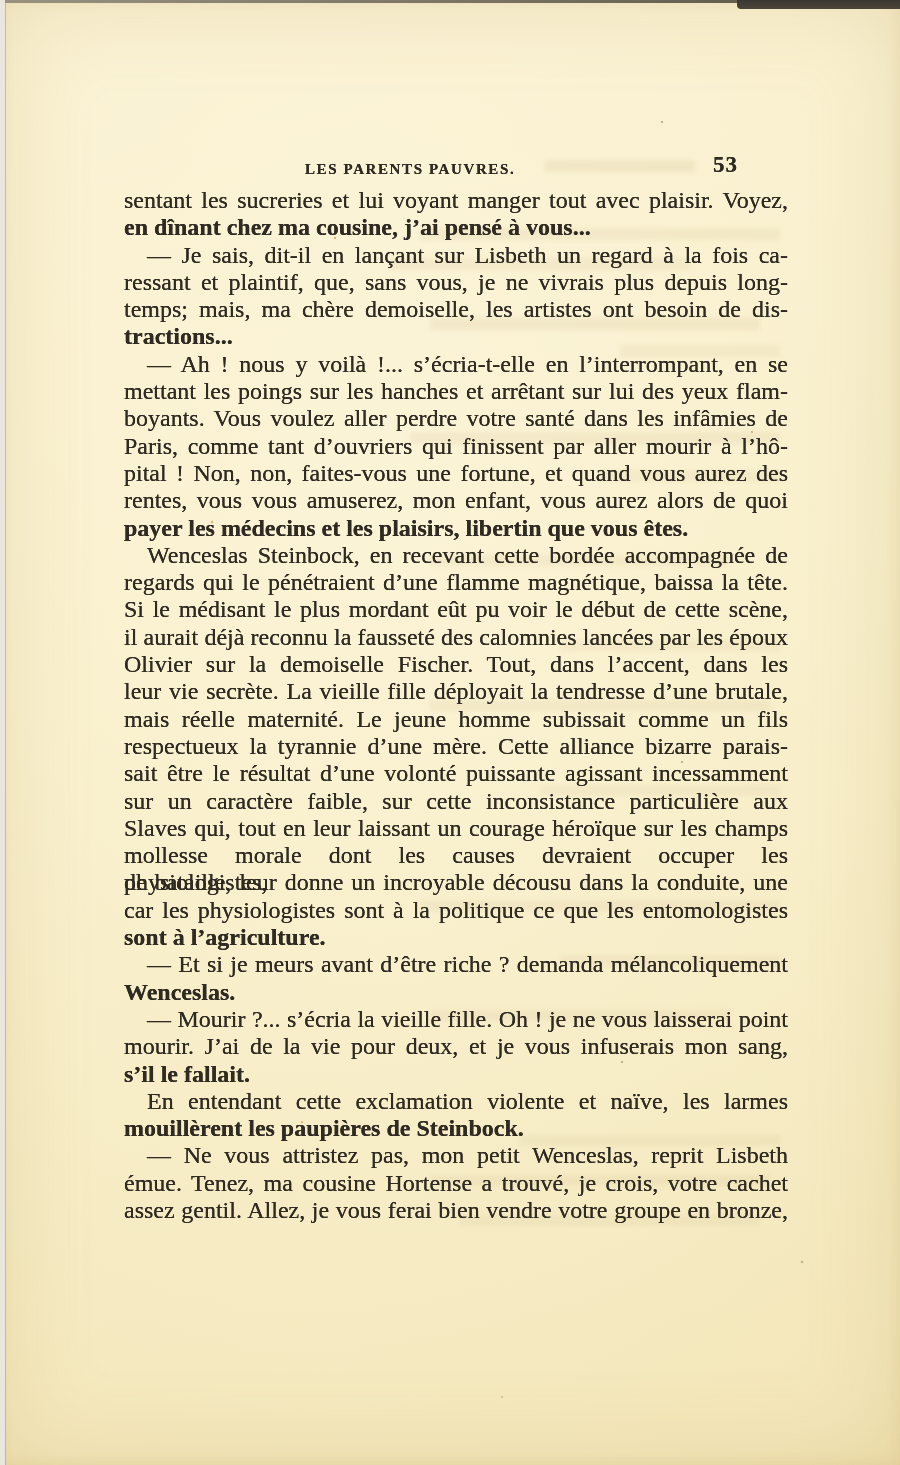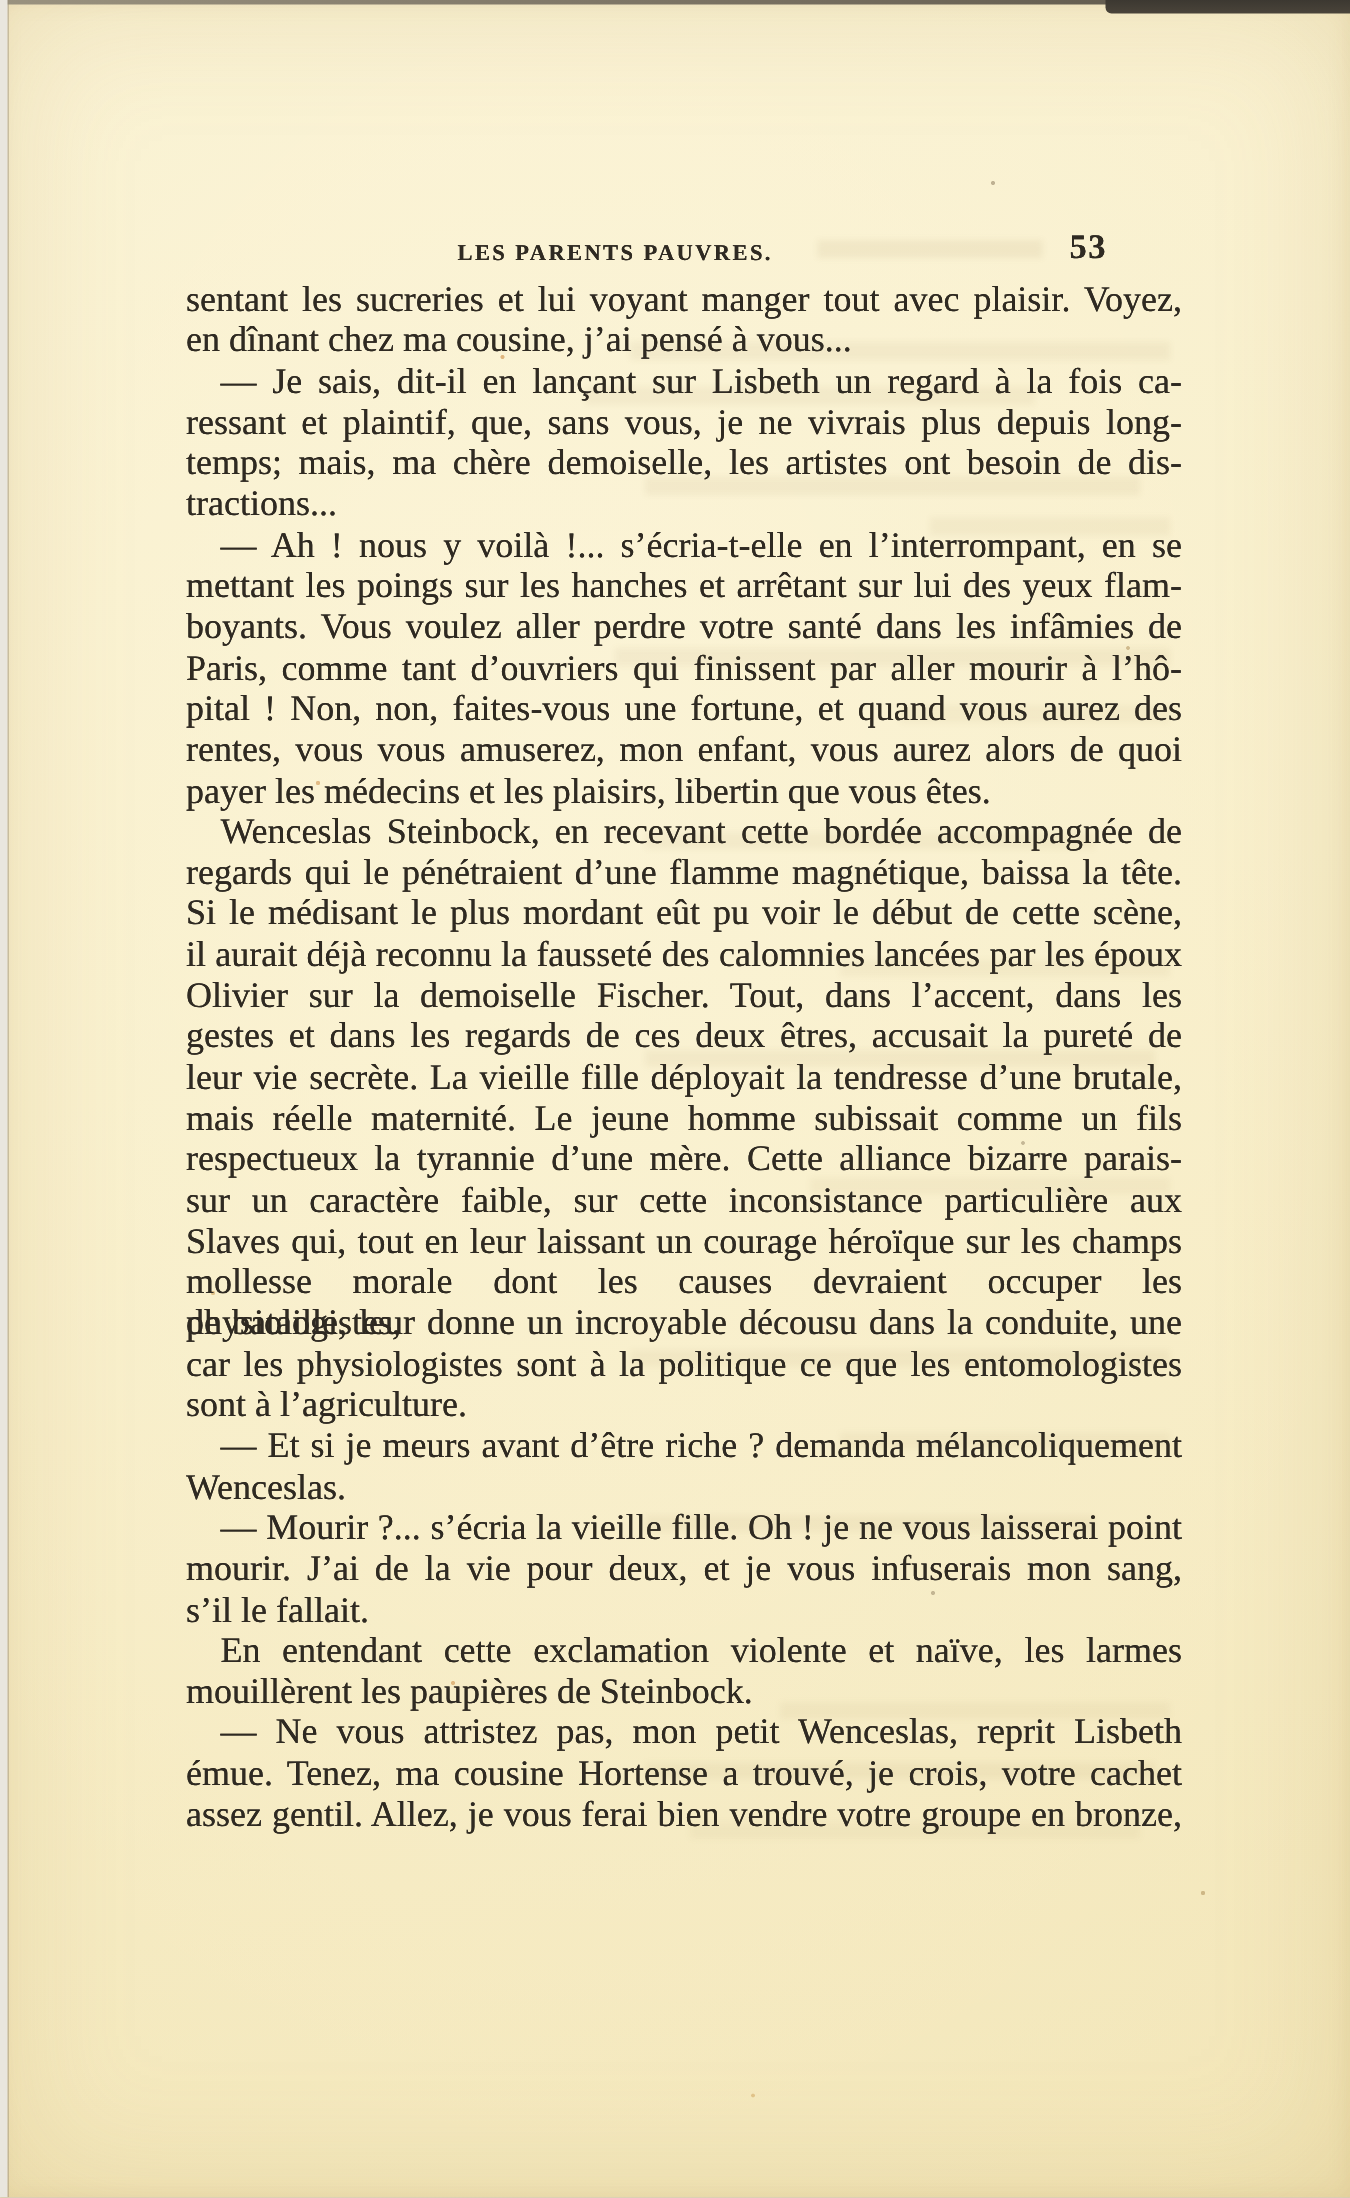--- a/index.html
+++ b/index.html
@@ -74,21 +74,21 @@
     font-size:23px;font-weight:bold;letter-spacing:1px;
     text-shadow:0 0 .3px currentColor;text-align:center;}
   
   .text-block{position:absolute;left:124px;top:187px;width:664px;}
   .line{
     font-size:24px;line-height:27.3px;height:27.3px;
     text-align:justify;text-align-last:justify;
     white-space:normal;overflow:visible;
     text-shadow:0 0 .35px currentColor;
   }
-  .line.end{text-align-last:left;}
+  .line.end{text-align-last:left;font-weight:bold;}
   .line.indent{text-indent:23px;}
 </style>
 </head>
 <body>
 
 <div class="page" style="--ink: #2f2a22;">
   <div class="edge-top"></div>
   <div class="edge-top-right"></div>
   <div class="edge-left"></div>
   <div class="show-through"></div>
@@ -111,24 +111,24 @@
       <div class="line">boyants. Vous voulez aller perdre votre santé dans les infâmies de</div>
       <div class="line">Paris, comme tant d’ouvriers qui finissent par aller mourir à l’hô-</div>
       <div class="line">pital ! Non, non, faites-vous une fortune, et quand vous aurez des</div>
       <div class="line">rentes, vous vous amuserez, mon enfant, vous aurez alors de quoi</div>
       <div class="line end">payer les médecins et les plaisirs, libertin que vous êtes.</div>
       <div class="line indent">Wenceslas Steinbock, en recevant cette bordée accompagnée de</div>
       <div class="line">regards qui le pénétraient d’une flamme magnétique, baissa la tête.</div>
       <div class="line">Si le médisant le plus mordant eût pu voir le début de cette scène,</div>
       <div class="line">il aurait déjà reconnu la fausseté des calomnies lancées par les époux</div>
       <div class="line">Olivier sur la demoiselle Fischer. Tout, dans l’accent, dans les</div>
-      <div class="line">gestes et dans les regards de ces deux êtres, accusait la pureté de</div>
       <div class="line">leur vie secrète. La vieille fille déployait la tendresse d’une brutale,</div>
       <div class="line">mais réelle maternité. Le jeune homme subissait comme un fils</div>
       <div class="line">respectueux la tyrannie d’une mère. Cette alliance bizarre parais-</div>
+      <div class="line">sait être le résultat d’une volonté puissante agissant incessamment</div>
       <div class="line">sur un caractère faible, sur cette inconsistance particulière aux</div>
       <div class="line">Slaves qui, tout en leur laissant un courage héroïque sur les champs</div>
       <div class="line">mollesse morale dont les causes devraient occuper les physiologistes,</div>
       <div class="line">de bataille, leur donne un incroyable décousu dans la conduite, une</div>
       <div class="line">car les physiologistes sont à la politique ce que les entomologistes</div>
       <div class="line end">sont à l’agriculture.</div>
       <div class="line indent">— Et si je meurs avant d’être riche ? demanda mélancoliquement</div>
       <div class="line end">Wenceslas.</div>
       <div class="line indent">— Mourir ?... s’écria la vieille fille. Oh ! je ne vous laisserai point</div>
       <div class="line">mourir. J’ai de la vie pour deux, et je vous infuserais mon sang,</div>

